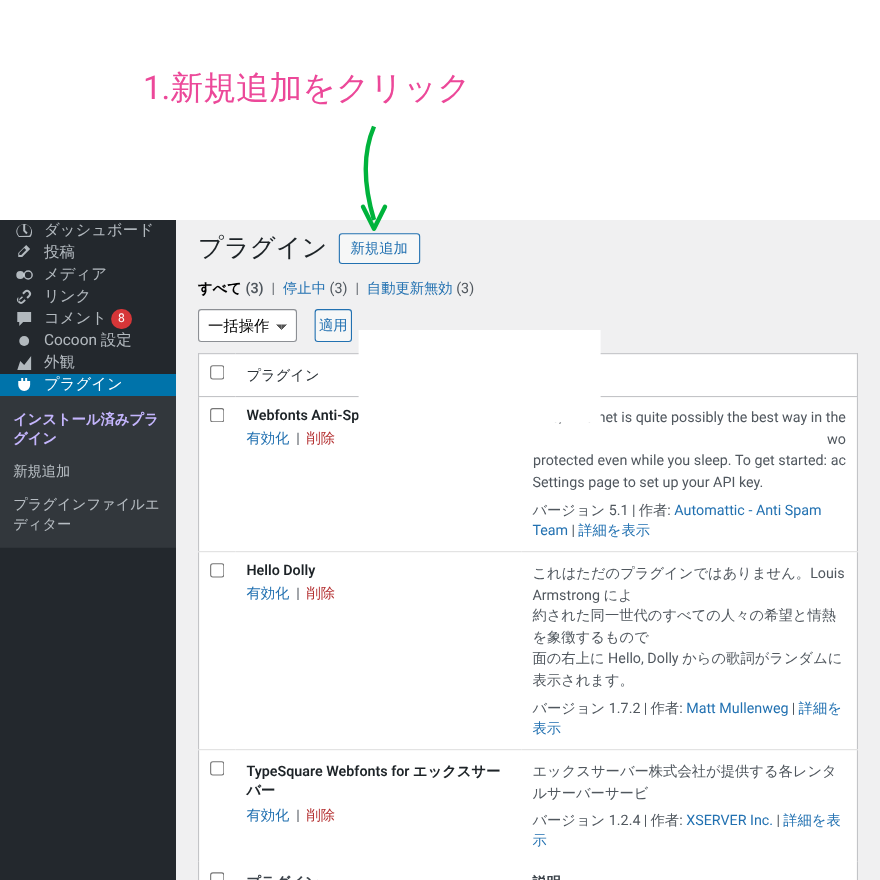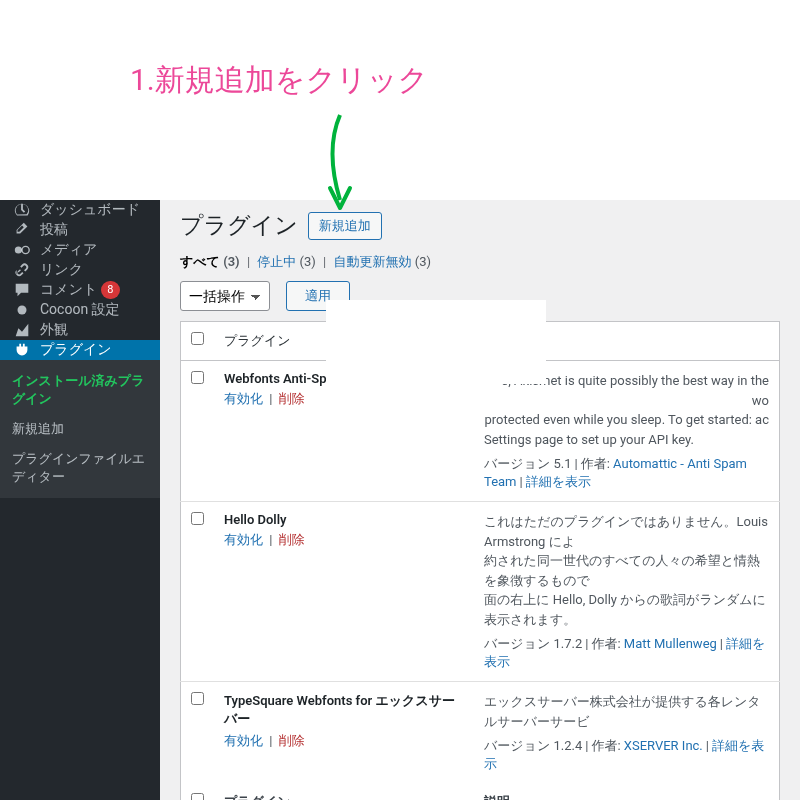--- a/index.html
+++ b/index.html
@@ -12,36 +12,36 @@
     .admin-wrap { position: absolute; top: 200px; left: 0; width: 800px; display: flex; }
 
     .sidebar { width: 160px; background: #23282d; color: #eee; font-size: 14px; min-height: 440px; }
     .sidebar-item { display: flex; align-items: center; padding: 0 12px; cursor: pointer; color: rgba(240,246,252,0.7); }
     .sidebar-item .icon { width: 20px; height: 20px; margin-right: 8px; display: inline-flex; align-items: center; justify-content: center; }
     .sidebar-item.active { background: #0073aa; color: #fff; position: relative; }
     .sidebar-item.active::after { content: ""; position: absolute; right: -8px; top: 50%; transform: translateY(-50%); border: 8px solid transparent; border-right-color: #f0f0f1; }
     .badge { background: #d63638; color: #fff; border-radius: 9px; padding: 0 6px; font-size: 11px; margin-left: 4px; line-height: 18px; height: 18px; display: inline-block; }
     .submenu { background: #32373c; padding: 6px 0; }
     .submenu-item { padding: 6px 12px; font-size: 13px; color: rgba(240,246,252,0.7); cursor: pointer; }
-    .submenu-item.current { color: #22c55e; font-weight: 600; }
+    .submenu-item.current { color: #c4b5fd; font-weight: 600; }
 
     .content { flex: 1; background: #f0f0f1; padding: 10px 20px 0 20px; min-height: 440px; font-size: 13px; color: #3c434a; }
     .page-header { display: flex; align-items: center; margin-bottom: 12px; }
     .page-title { font-size: 23px; font-weight: 400; color: #1d2327; margin-right: 10px; }
     .page-action-btn { border: 1px solid #2271b1; color: #2271b1; background: #f6f7f7; padding: 4px 10px; font-size: 13px; border-radius: 3px; cursor: pointer; }
 
     .subsubsub { margin-bottom: 10px; font-size: 13px; }
     .subsubsub a { color: #2271b1; text-decoration: none; }
     .subsubsub .current { color: #000; font-weight: 600; }
     .subsubsub .count { color: #50575e; }
     .sep { color: #646970; margin: 0 4px; }
 
     .tablenav { display: flex; align-items: center; gap: 16px; margin-bottom: 10px; }
     .bulk-select { border: 1px solid #8c8f94; border-radius: 3px; padding: 0 24px 0 8px; height: 30px; font-size: 14px; background: #fff; appearance: none; -webkit-appearance: none; -moz-appearance: none; background-image: linear-gradient(45deg, transparent 50%, #555 50%), linear-gradient(-45deg, transparent 50%, #555 50%); background-position: calc(100% - 13px) 13px, calc(100% - 8px) 13px; background-size: 5px 5px; background-repeat: no-repeat; }
-    .apply-btn { border: 1px solid #2271b1; color: #2271b1; background: #f6f7f7; padding: 0 18px; height: 30px; font-size: 13px; border-radius: 3px; cursor: pointer; text-align: center; }
+    .apply-btn { border: 1px solid #2271b1; color: #2271b1; background: #f6f7f7; padding: 0 3px; height: 30px; font-size: 13px; border-radius: 3px; cursor: pointer; text-align: center; }
 
     table.plugins { width: 100%; border-collapse: collapse; background: #fff; border: 1px solid #c3c4c7; }
     table.plugins th, table.plugins td { text-align: left; padding: 10px 10px; vertical-align: top; font-size: 13px; }
     table.plugins thead th { border-bottom: 1px solid #c3c4c7; font-weight: 400; color: #2c3338; }
     table.plugins tbody tr { border-top: 1px solid #e0e0e0; }
     .check-col { width: 30px; text-align: center !important; }
     .plugin-name { width: 260px; font-weight: 600; color: #1d2327; }
     .row-actions { font-weight: 400; margin-top: 4px; font-size: 13px; }
     .row-actions a { text-decoration: none; }
     .activate { color: #2271b1; }

